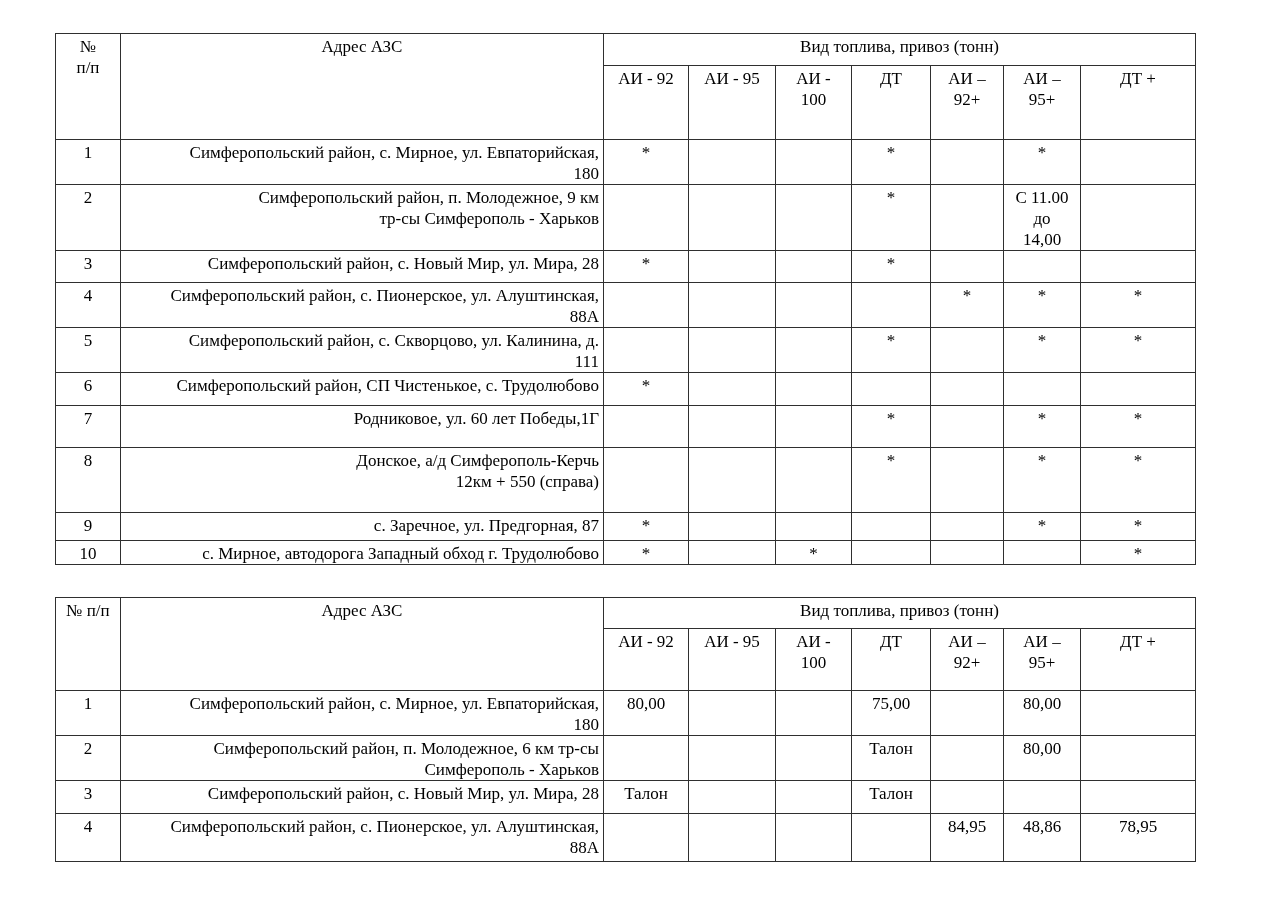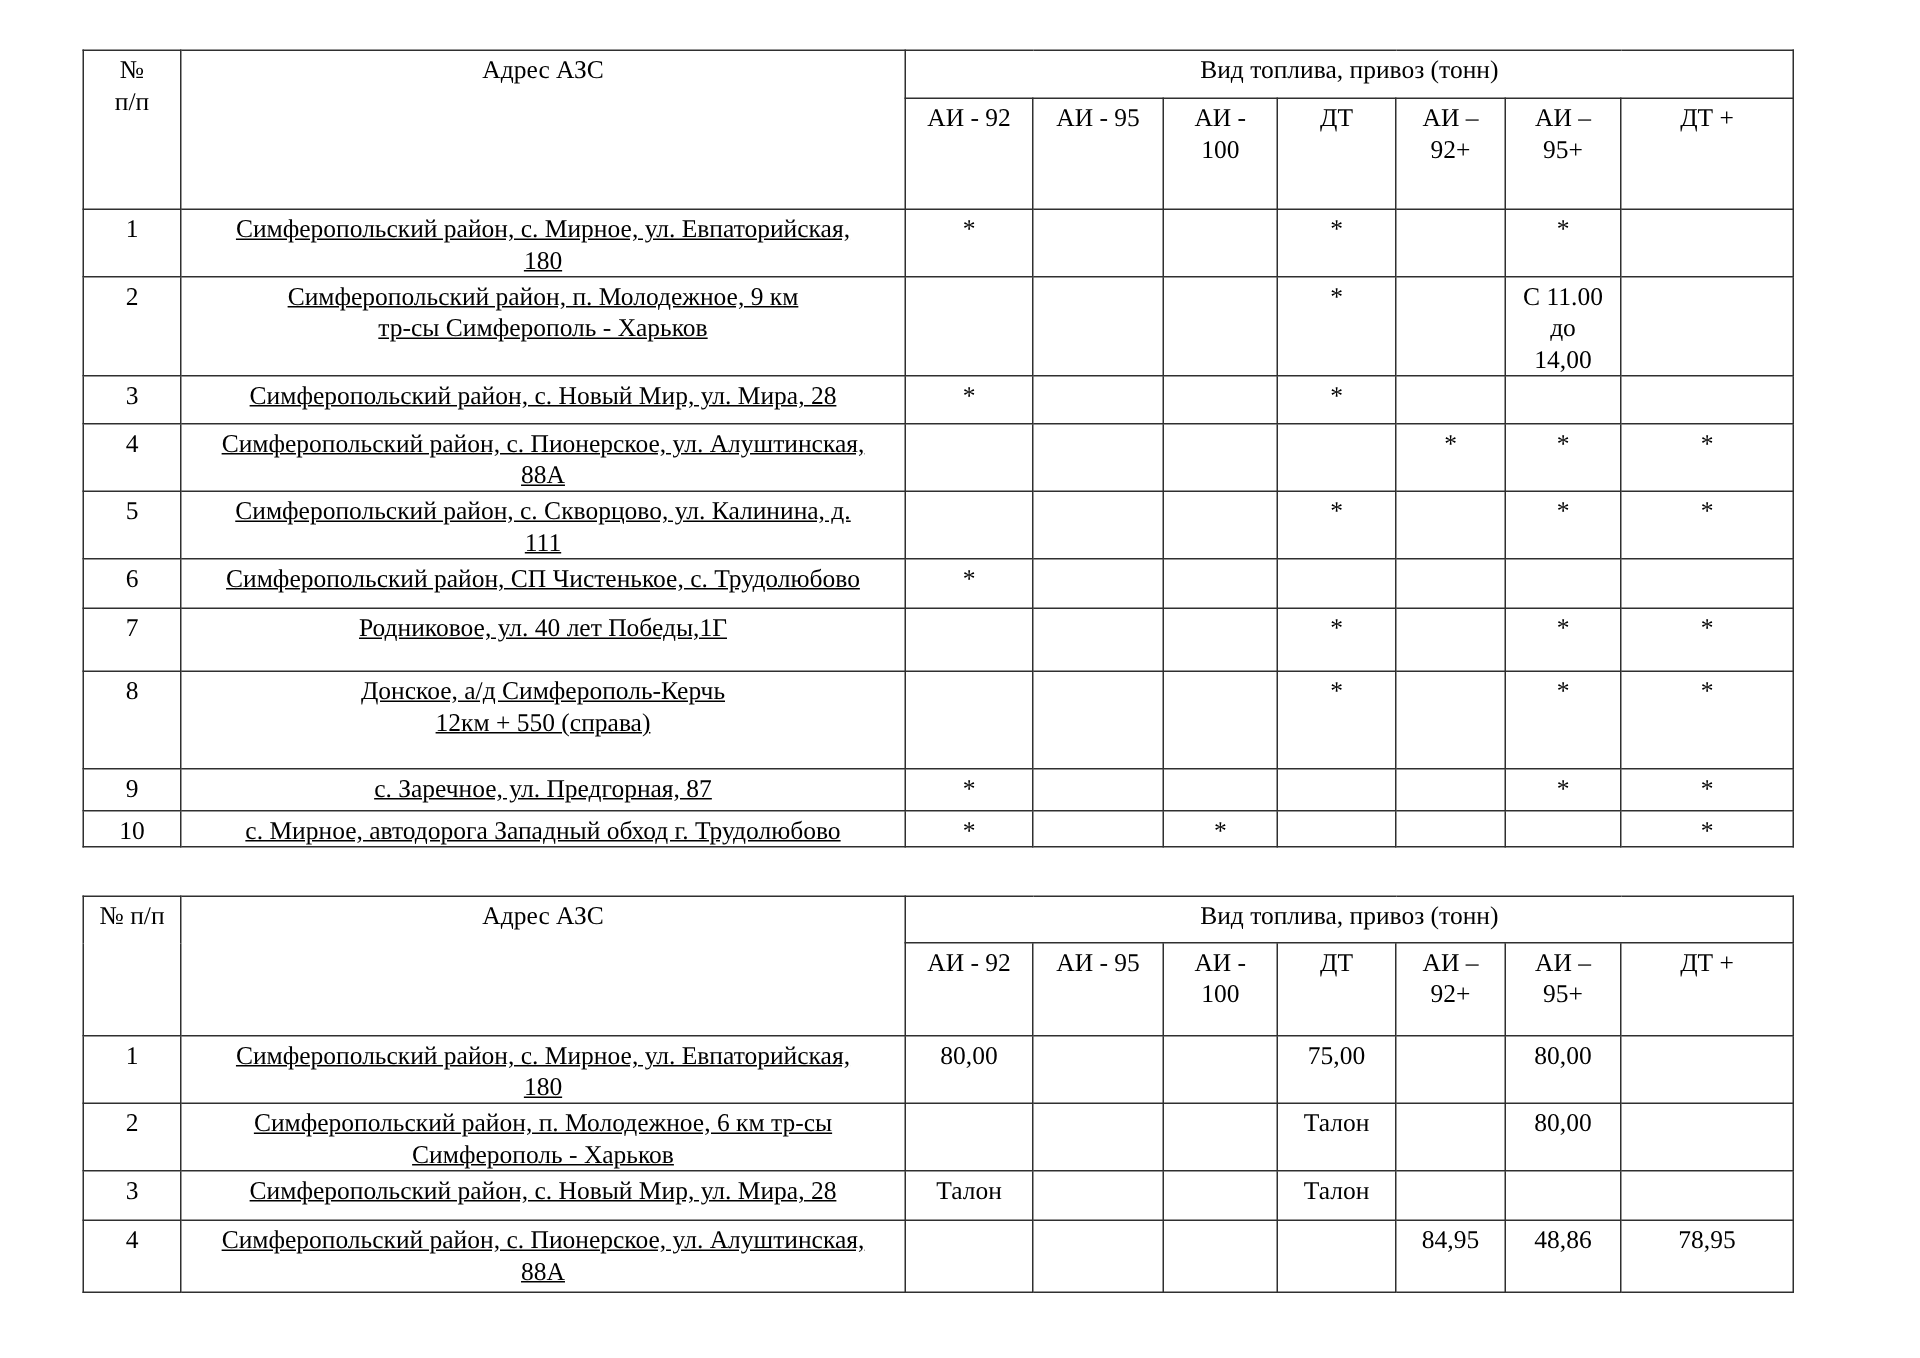--- a/index.html
+++ b/index.html
@@ -31,21 +31,21 @@
   table.t2 { top: 597px; }
   table.doc td, table.doc th {
     border: 1px solid #2f2f2f;
     vertical-align: top;
     padding: 2px 4px 0 4px;
     font-weight: normal;
     white-space: pre-line;
     overflow: hidden;
   }
   .cell-num  { text-align: center; }
-  .cell-addr { text-align: center; padding-left: 9px; padding-right: 5px; text-decoration: underline; }
+  .cell-addr { text-align: right; padding-left: 9px; padding-right: 5px; }
   .cell-val  { text-align: center; }
   th.h-num, th.h-addr, th.h-group, th.h-fuel { text-align: center; }
 </style>
 </head>
 <body>
 
 <div class="page">
 
   <table class="doc t1">
     <colgroup>
@@ -145,21 +145,21 @@
         <td class="cell-val">*</td>
         <td class="cell-val"></td>
         <td class="cell-val"></td>
         <td class="cell-val"></td>
         <td class="cell-val"></td>
         <td class="cell-val"></td>
         <td class="cell-val"></td>
       </tr>
       <tr style="height:42px">
         <td class="cell-num">7</td>
-        <td class="cell-addr">Родниковое, ул. 40 лет Победы,1Г</td>
+        <td class="cell-addr">Родниковое, ул. 60 лет Победы,1Г</td>
         <td class="cell-val"></td>
         <td class="cell-val"></td>
         <td class="cell-val"></td>
         <td class="cell-val">*</td>
         <td class="cell-val"></td>
         <td class="cell-val">*</td>
         <td class="cell-val">*</td>
       </tr>
       <tr style="height:65px">
         <td class="cell-num">8</td>

